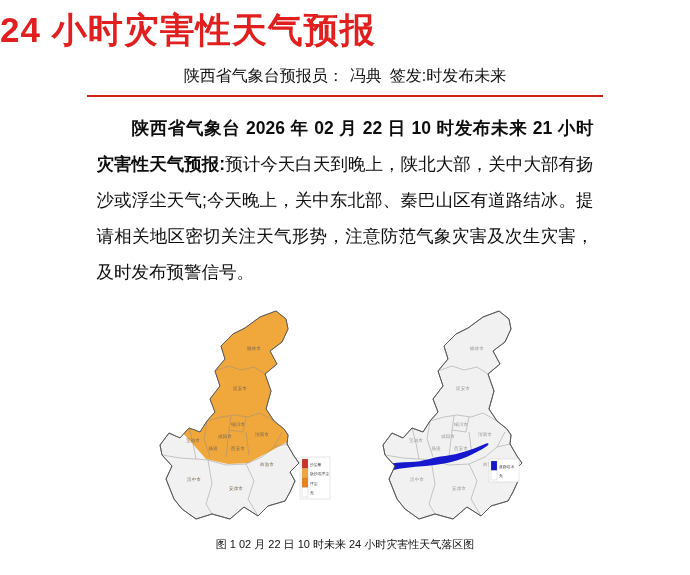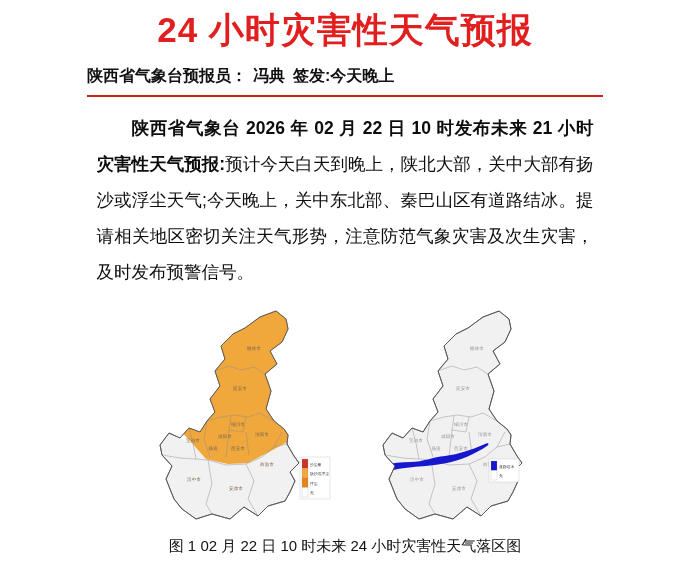--- a/index.html
+++ b/index.html
@@ -2,28 +2,28 @@
 <html><head>
 <meta charset="utf-8">
 <style>
   * { margin:0; padding:0; box-sizing:border-box; }
   html,body { background:#ffffff; }
   .page {
     width:690px; height:575px; background:#ffffff; position:relative;
     font-family:"Liberation Sans", sans-serif; color:#111; overflow:hidden;
   }
   .doc-title {
-    padding-top:8px; text-align:center;
+    padding-top:8px; text-align:left;
     font-size:35px; line-height:44px; font-weight:bold;
     color:#e21f1f; letter-spacing:1px;
   }
   .meta-line {
     width:516px; margin:14px auto 0;
-    display:flex; justify-content:flex-start; align-items:baseline;
-    font-size:16px; font-weight:bold; white-space:nowrap;
+    display:flex; justify-content:center; align-items:baseline;
+    font-size:16px; font-weight:normal; white-space:nowrap;
     border-bottom:2px solid #cf2217; padding-bottom:8px;
   }
   .meta-mid { display:flex; gap:8px; }
   .meta-mid .fl { margin-right:6px; }
   .body-text {
     width:497px; margin:13px auto 0;
     font-size:17.5px; line-height:36px; text-align:justify;
     text-indent:2em; color:#0d0d0d;
   }
   .body-text .lead { font-weight:bold; }
@@ -35,37 +35,37 @@
   .province { fill:#f1f1f1; stroke:#5a5a5a; stroke-width:0.8; stroke-linejoin:round; }
   .outline-top { fill:none; stroke:#555; stroke-width:0.9; stroke-linejoin:round; }
   .inner { fill:none; stroke:#8a8a8a; stroke-width:0.45; stroke-linejoin:round; }
   .cities text { font-size:4.6px; text-anchor:middle; }
   .cities-left text { fill:#7c6b51; }
   .cities-right text { fill:#9b9b9b; }
   .legend-bg { fill:#ffffff; stroke:#c4c4c4; stroke-width:0.4; }
   .legend-swatch { stroke:#999; stroke-width:0.25; }
   .legend-text { font-size:3.8px; fill:#333; }
   .caption {
-    text-align:center; margin-top:13px; font-size:15px; color:#111;
+    text-align:center; margin-top:13px; font-size:11px; color:#111;
   }
 </style>
 </head>
 <body>
 
 <div class="page">
 
   <div class="doc-title">24 小时灾害性天气预报</div>
 
   <div class="meta-line">
     <span>陕西省气象台</span>
     <span class="meta-mid">
       <span>
         <span class="fl">预报员：</span><span>冯典</span>
       </span>
-      <span>签发:今天晚上</span>
+      <span>签发:时发布未来</span>
     </span>
   </div>
 
   <div class="body-text">
     <span class="lead">陕西省气象台 2026 年 02 月 22 日 10 时发布未来 21 小时灾害性天气预报:</span><span>预计今天白天到晚上，陕北大部，关中大部有扬沙或浮尘天气;今天晚上，关中东北部、秦巴山区有道路结冰。提请相关地区密切关注天气形势，注意防范气象灾害及次生灾害，及时发布预警信号。</span>
   </div>
 
   <div class="maps-row">
 
     <svg class="map-box" viewBox="0 0 195 215">

